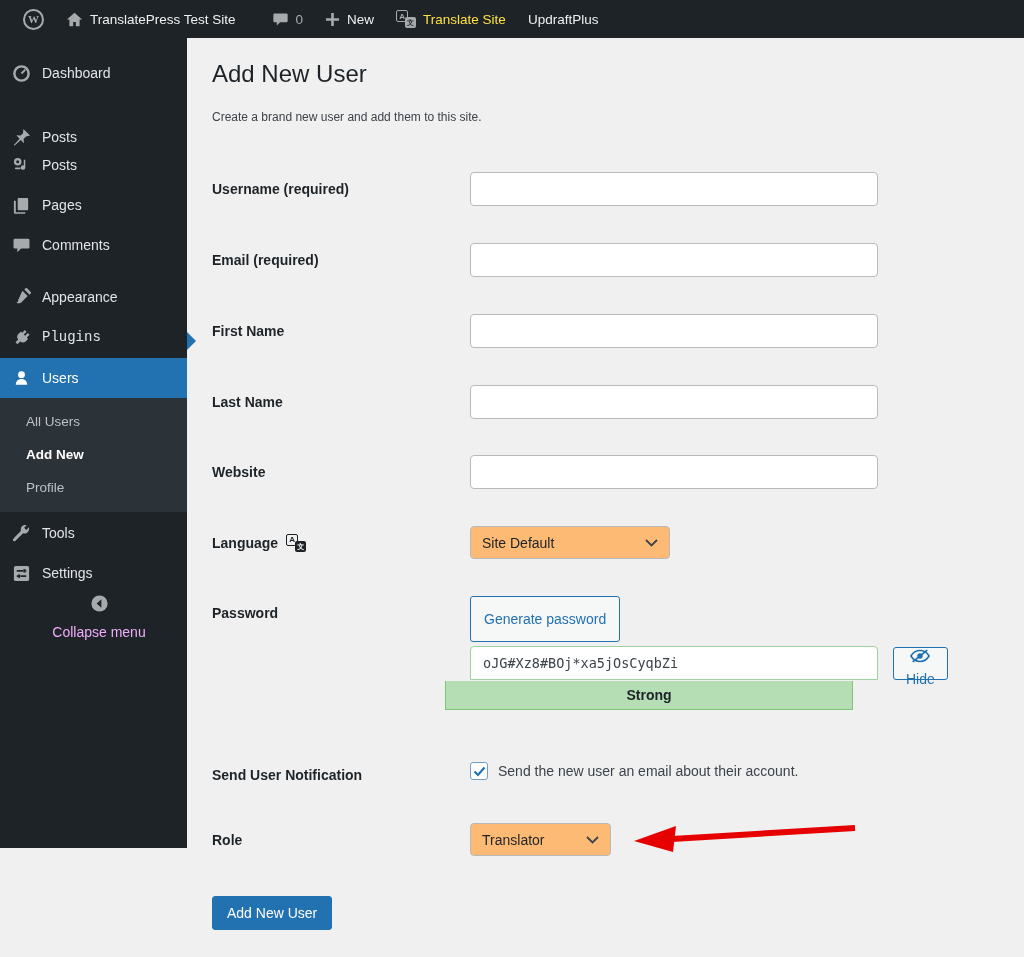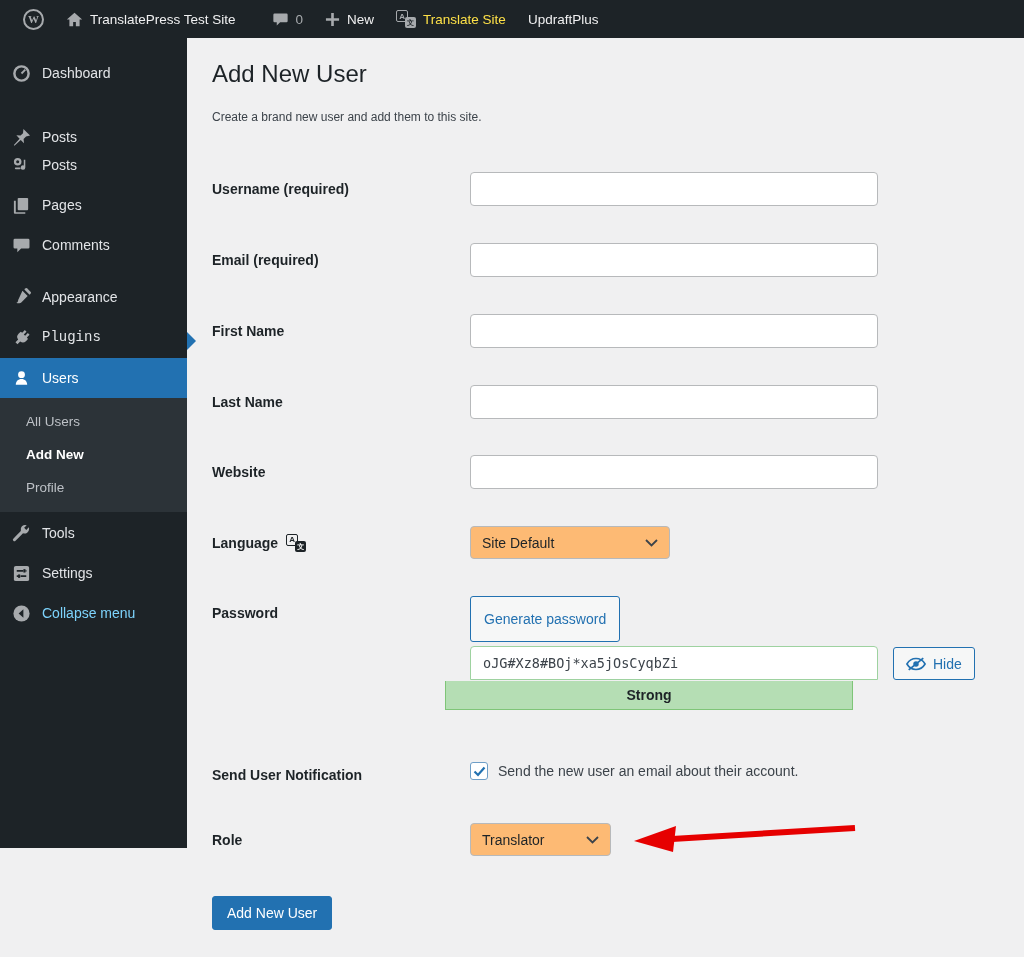--- a/index.html
+++ b/index.html
@@ -75,21 +75,21 @@
   }
   .submenu{
     position:absolute;left:0;top:360px;width:187px;height:114px;
     background:var(--submenu-bg);padding-top:7px;
   }
   .submenu-item{
     height:33px;display:flex;align-items:center;padding-left:26px;
     color:var(--submenu-text);font-size:13.5px;cursor:pointer;
   }
   .submenu-item.current{color:#fff;font-weight:bold;}
-  .menu-item.muted{color:#7dd3fc;}
+  .menu-item.muted{color:#f0abfc;flex-direction:column;}
   
   .content{
     position:absolute;left:187px;top:38px;width:837px;height:919px;
     background:var(--content-bg);
   }
   .page-title{
     position:absolute;left:25px;top:22px;font-size:24px;font-weight:400;
     color:var(--text-dark);
   }
   .page-subtitle{position:absolute;left:25px;top:72px;font-size:12px;color:var(--text-body);}
@@ -125,21 +125,21 @@
   }
   .pw-strength{
     position:absolute;left:258px;width:408px;height:29px;
     background:var(--strong-bg);border:1px solid var(--strong-border);border-top:none;
     display:flex;align-items:center;justify-content:center;
     font-size:14px;font-weight:bold;color:var(--text-dark);
   }
   .btn-hide{
     position:absolute;left:681px;top:1px;height:33px;padding:0 12px;
     background:#f6f7f7;border:1px solid var(--accent);border-radius:3px;
-    color:var(--accent);font-size:14px;display:flex;align-items:center;gap:7px;cursor:pointer;
+    color:var(--accent);font-size:14px;display:flex;align-items:center;gap:7px;cursor:pointer;flex-direction:column;
   }
   .check-wrap{position:absolute;left:258px;top:4px;display:flex;align-items:center;gap:10px;font-size:14px;color:var(--text-body);}
   .checkbox{
     width:18px;height:18px;border:1.5px solid #6e9ec7;border-radius:3px;background:#fff;
     display:flex;align-items:center;justify-content:center;cursor:pointer;flex:none;
   }
   .checkbox svg{display:block;}
   .btn-primary{
     position:absolute;left:25px;top:858px;height:34px;padding:0 14px;
     background:var(--accent);border:1px solid var(--accent);border-radius:3px;

